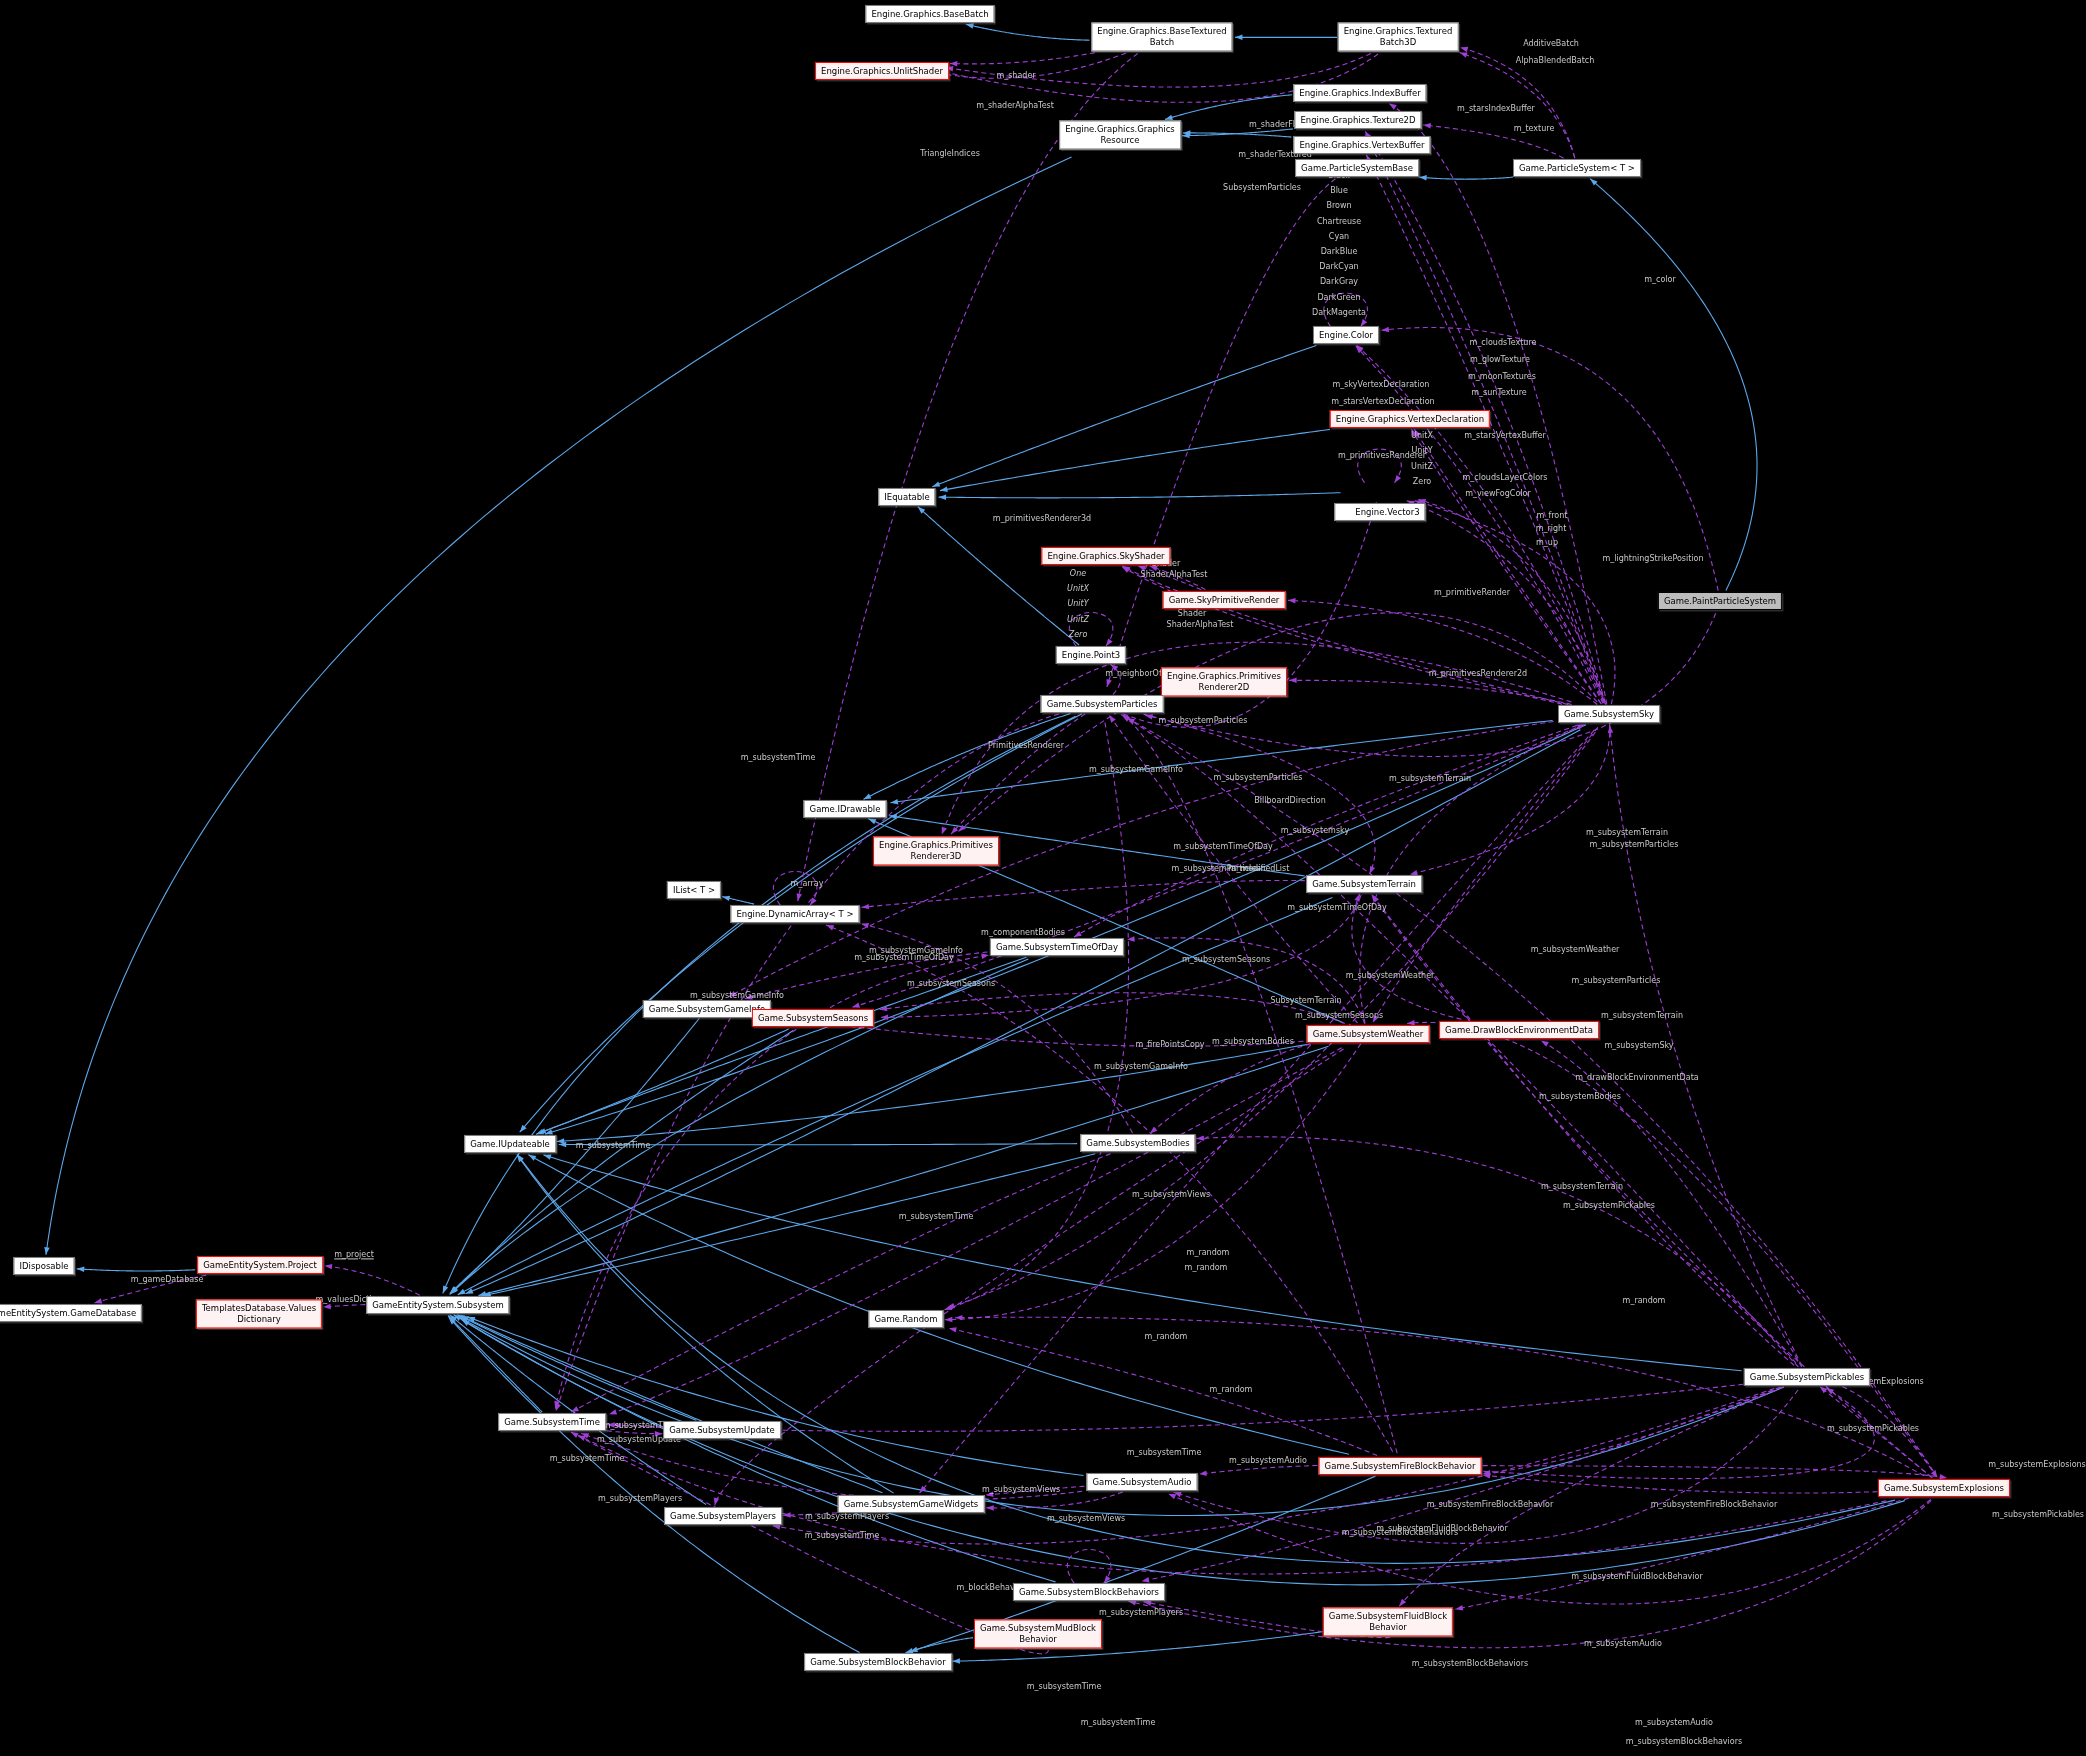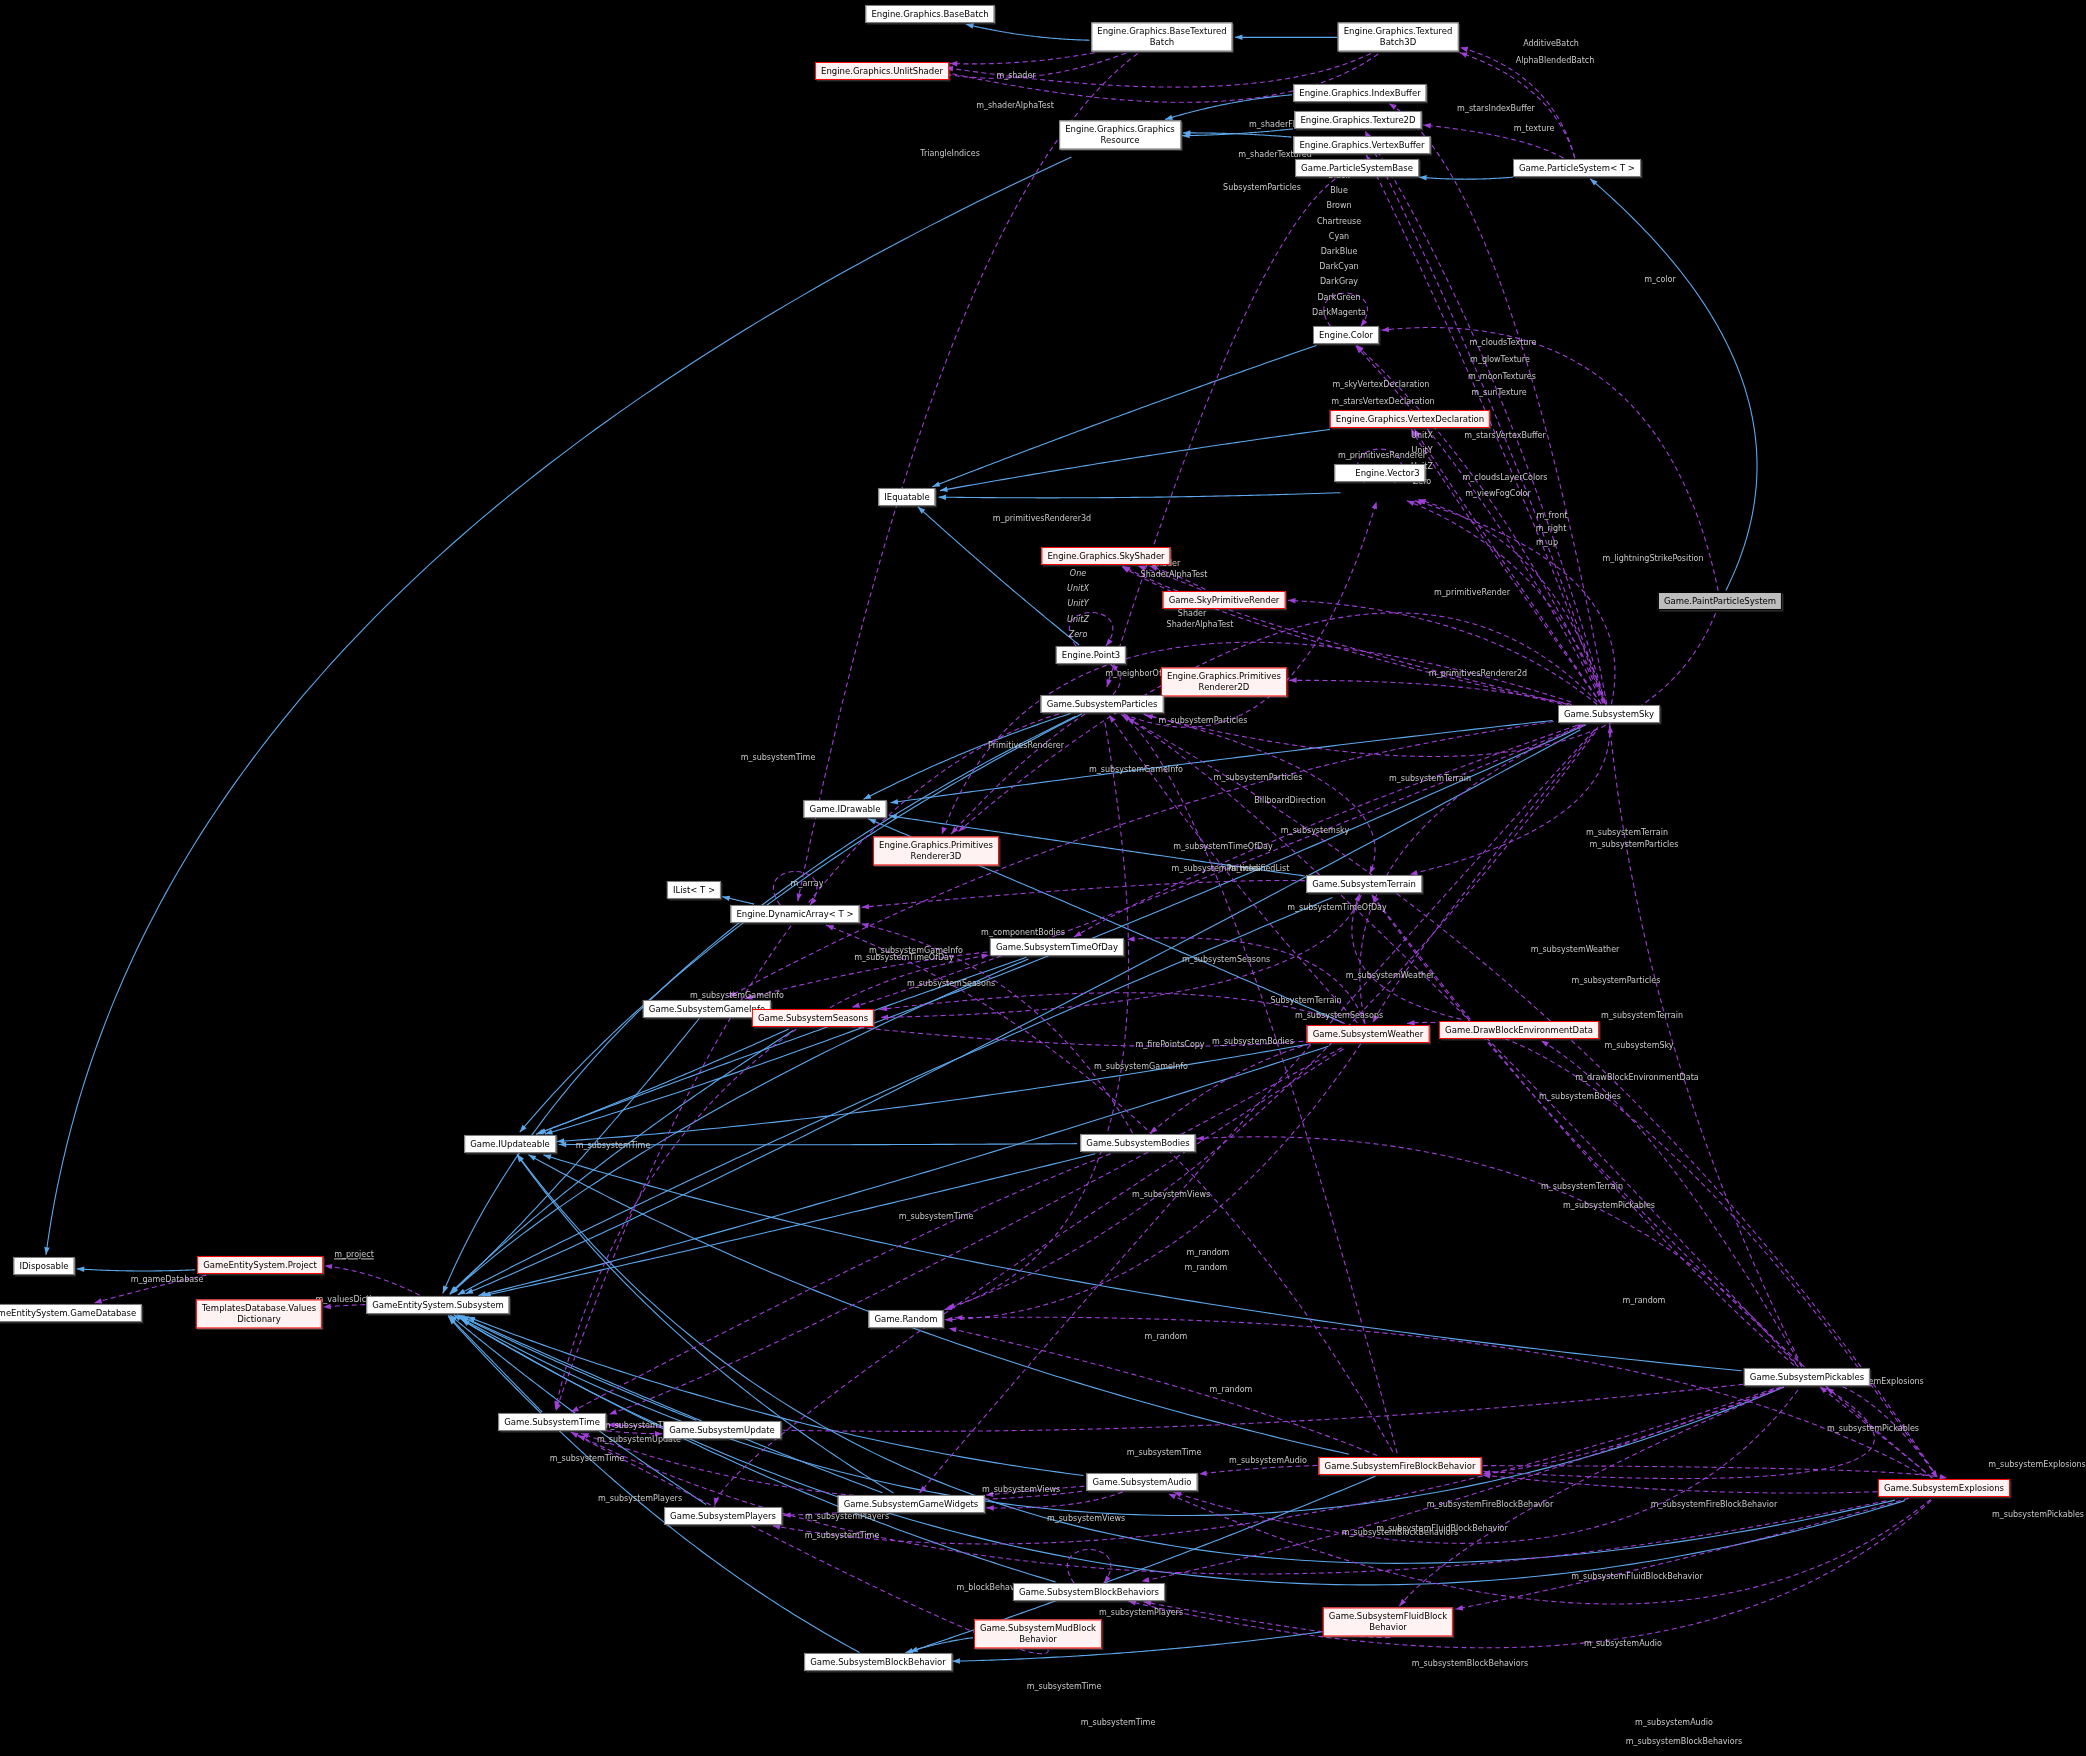--- a/index.html
+++ b/index.html
@@ -337,21 +337,21 @@
     <div class="node" style="left: 1360px; top: 93px;">Engine.Graphics.IndexBuffer</div>
     <div class="node" style="left: 1358px; top: 120px;">Engine.Graphics.Texture2D</div>
     <div class="node" style="left: 1362px; top: 145px;">Engine.Graphics.VertexBuffer</div>
     <div class="node" style="left: 1120px; top: 135px;">Engine.Graphics.Graphics
 Resource</div>
     <div class="node" style="left: 1357px; top: 168px;">Game.ParticleSystemBase</div>
     <div class="node" style="left: 1577px; top: 168px;">Game.ParticleSystem&lt; T &gt;</div>
     <div class="node" style="left: 1346px; top: 335px;">Engine.Color</div>
     <div class="node red" style="left: 1410px; top: 419px;">Engine.Graphics.VertexDeclaration</div>
     <div class="node" style="left: 907px; top: 497px;">IEquatable</div>
-    <div class="node" style="left: 1380px; top: 473px; padding-left: 20px;">Engine.Vector3</div>
+    <div class="node" style="left: 1380px; top: 512px; padding-left: 20px;">Engine.Vector3</div>
     <div class="node cur" style="left: 1720px; top: 601px;">Game.PaintParticleSystem</div>
     <div class="node red" style="left: 1106px; top: 556px;">Engine.Graphics.SkyShader</div>
     <div class="node red" style="left: 1224px; top: 600px;">Game.SkyPrimitiveRender</div>
     <div class="node" style="left: 1091px; top: 655px;">Engine.Point3</div>
     <div class="node red" style="left: 1224px; top: 682px;">Engine.Graphics.Primitives
 Renderer2D</div>
     <div class="node red" style="left: 936px; top: 851px;">Engine.Graphics.Primitives
 Renderer3D</div>
     <div class="node" style="left: 1102px; top: 704px;">Game.SubsystemParticles</div>
     <div class="node" style="left: 1609px; top: 714px;">Game.SubsystemSky</div>

